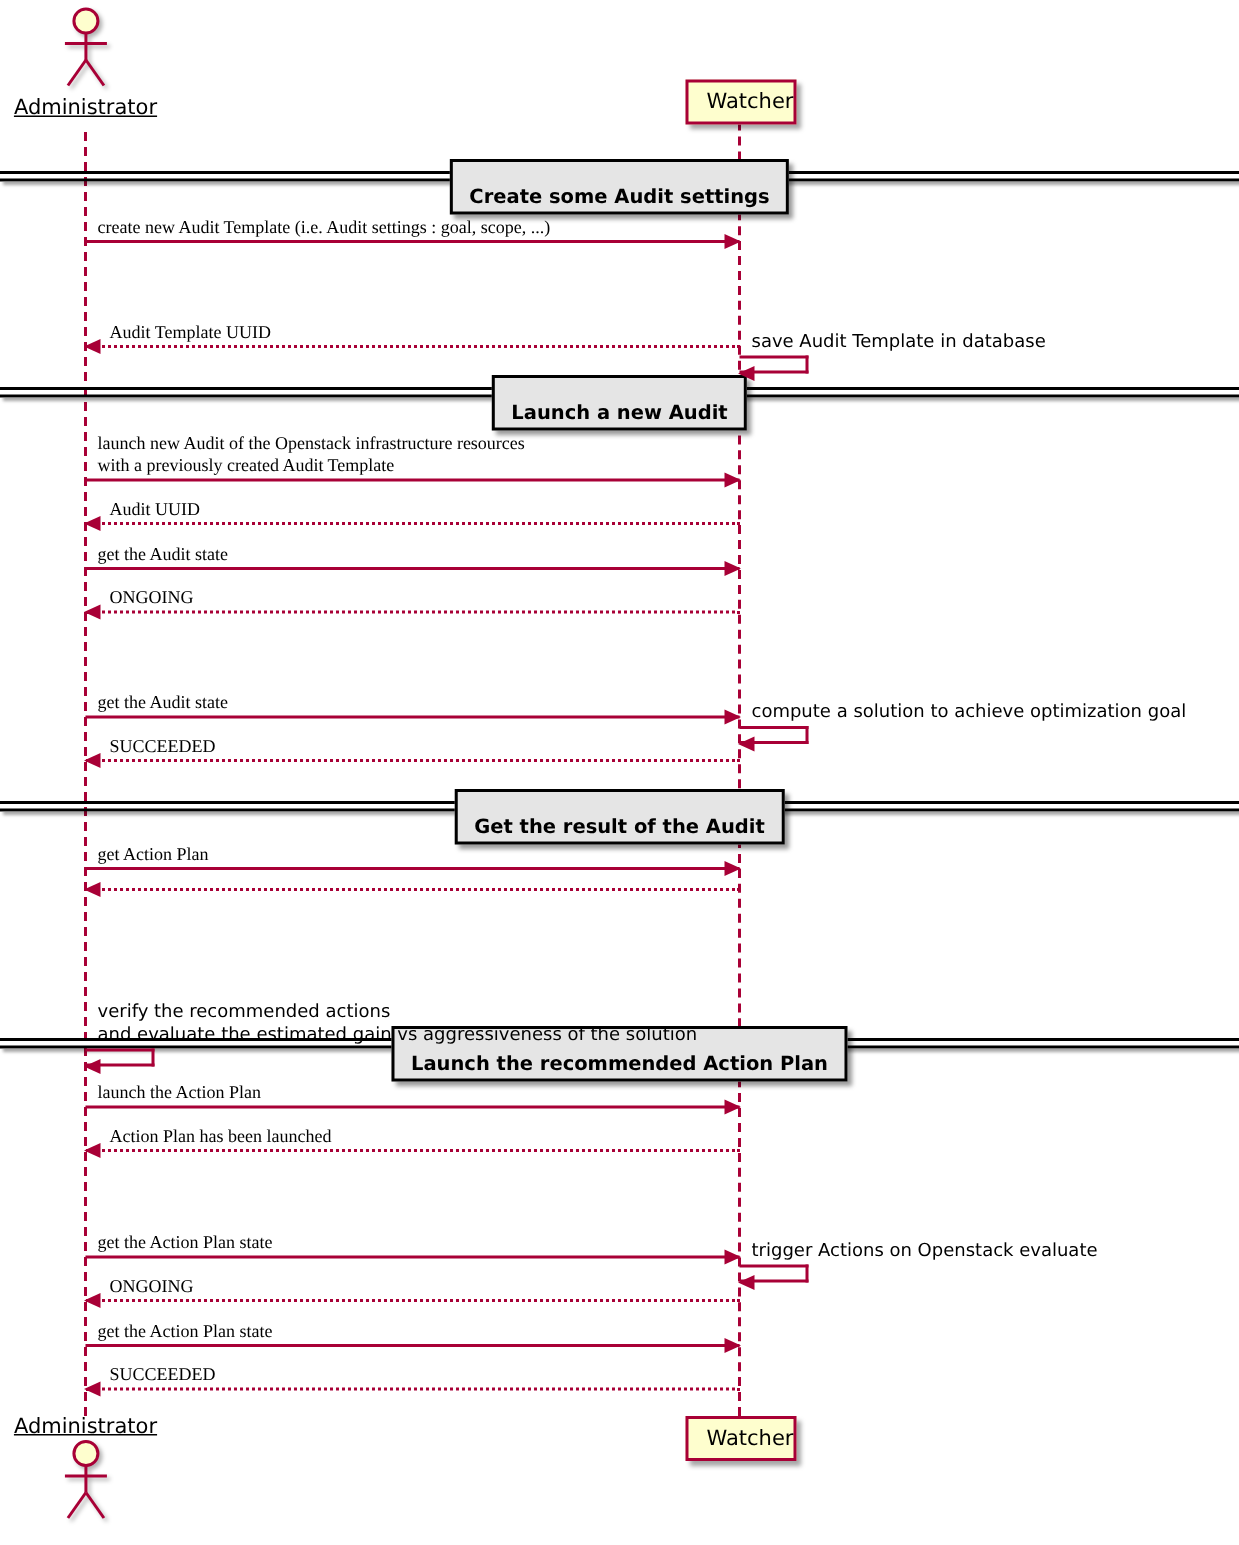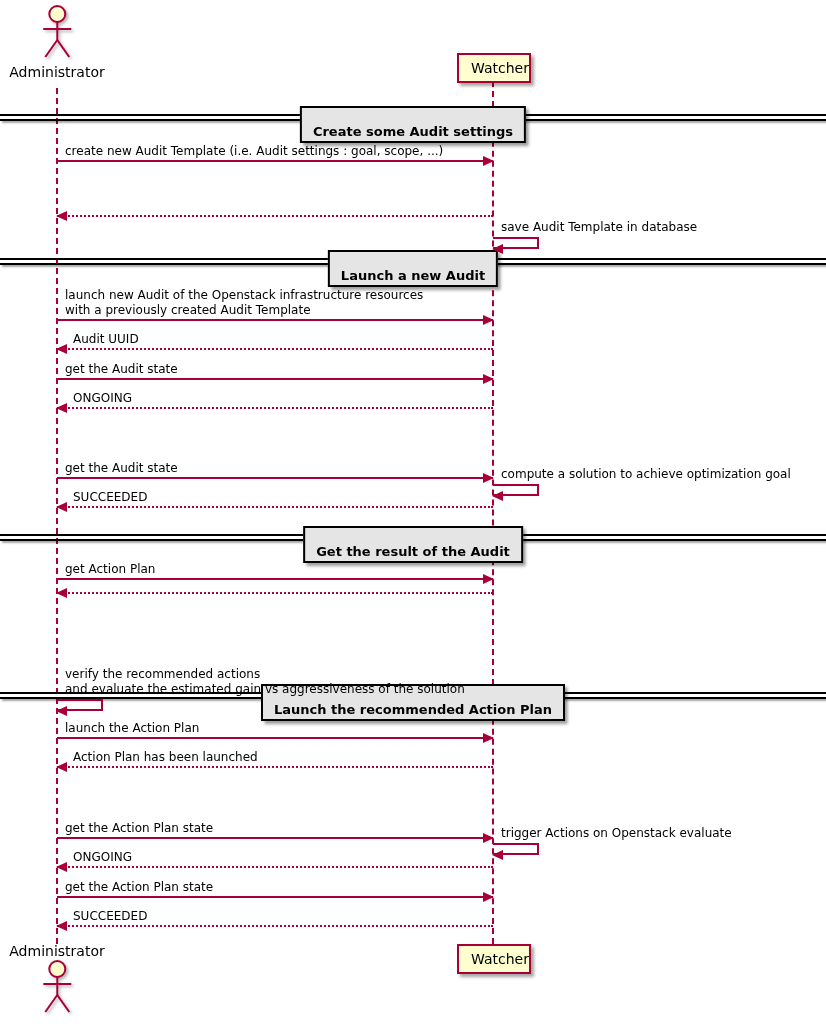--- a/index.html
+++ b/index.html
@@ -11,38 +11,38 @@
   .lifeline{position:absolute;width:0;border-left:2px dashed #A80036;}
   
   .pbox{
     position:absolute;width:70px;height:26px;background:#FEFECE;border:2px solid #A80036;
     display:flex;align-items:center;justify-content:flex-end;font-size:14px;
     box-shadow:3px 3px 3px rgba(0,0,0,0.35);
   }
   
   .actor{position:absolute;display:flex;flex-direction:column;align-items:center;transform:translateX(-50%);}
   .actor .figure{filter:drop-shadow(2.5px 2.5px 1.5px rgba(0,0,0,0.30));}
-  .actor-label{font-size:14px;line-height:16px;margin-top:4px;white-space:nowrap;}
+  .actor-label{font-size:14px;line-height:16px;margin-top:4px;white-space:nowrap;text-decoration:underline;}
   .actor.bottom .actor-label{margin-top:0;margin-bottom:0;}
   
   .divider{position:absolute;left:0;width:826px;height:23px;}
   .divider-lines{
     position:absolute;top:8px;left:0;right:0;height:3px;
     border-top:2px solid #000;border-bottom:2px solid #000;
     box-shadow:2px 2px 2px rgba(0,0,0,0.35);
   }
   .divider-label{
     position:absolute;left:50%;top:0;transform:translateX(-50%);
     background:#e5e5e5;border:2px solid #000;padding:16px 11px 2px;
     font-size:13px;font-weight:bold;white-space:nowrap;
     box-shadow:3px 3px 3px rgba(0,0,0,0.40);
   }
   
   .msg{position:absolute;left:57px;width:436px;font-size:12px;line-height:15px;}
-  .msg .txt{display:block;padding-left:8px;white-space:pre-line;}
+  .msg .txt{display:block;padding-left:8px;white-space:pre-line;font-family:Liberation Serif, serif;}
   .msg.return .txt{padding-left:16px;}
   .msg .ln{position:relative;margin-top:1px;height:0;border-top:2px solid #A80036;}
   .msg.return .ln{border-top-style:dotted;}
   .head{position:absolute;width:0;height:0;border-top:5px solid transparent;border-bottom:5px solid transparent;}
   .head-r{right:-1px;top:-6px;border-left:11px solid #A80036;}
   .head-l{left:-1px;top:-6px;border-right:11px solid #A80036;}
   
   .self{position:absolute;font-size:12px;line-height:15px;}
   .self .txt{display:block;padding-left:8px;white-space:pre-line;margin-top:46px;}
   .self .loop{position:relative;width:44px;height:8px;margin-top:2px;border:2px solid #A80036;border-left:none;}
@@ -81,20 +81,21 @@
   </div>
 
   <div class="self" style="left:493px;top:174px">
     <span class="txt">save Audit Template in database</span>
     <div class="loop">
         <div class="head"></div>
       </div>
   </div>
 
   <div class="msg return" style="top:214px">
+    <span class="txt">Audit Template UUID</span>
     <div class="ln">
         <div class="head head-l"></div>
       </div>
   </div>
 
   <div class="msg solid" style="top:288px">
     <span class="txt">launch new Audit of the Openstack infrastructure resources
 with a previously created Audit Template</span>
     <div class="ln">
         <div class="head head-r"></div>

